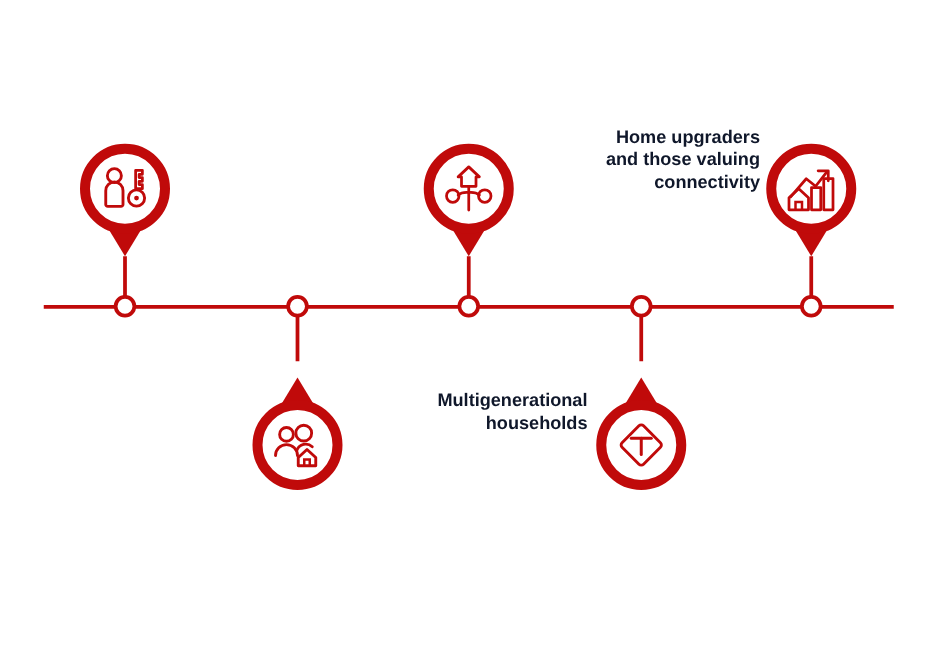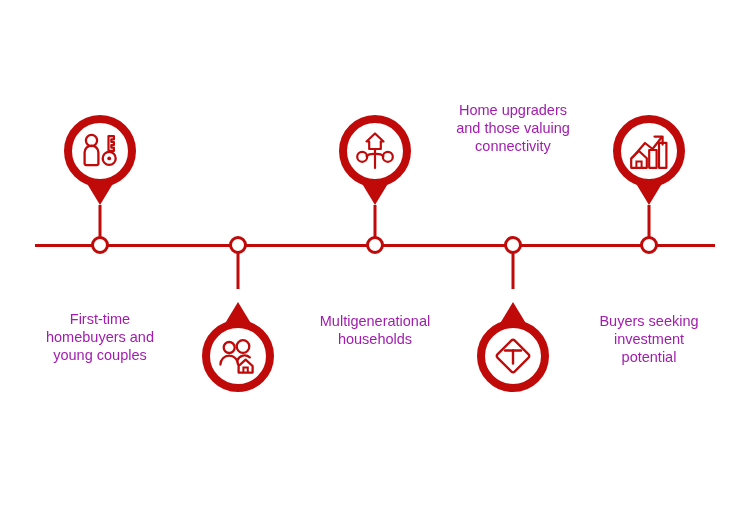--- a/index.html
+++ b/index.html
@@ -93,25 +93,25 @@
     top: 50%;
     transform: translate(-50%, -50%);
     width: 42px;
     height: 42px;
     z-index: 5;
   }
 
   
   .label {
     position: absolute;
-    color: #a21caf;
-    font-weight: normal;
+    color: #0f172a;
+    font-weight: bold;
     font-size: 14.5px;
     line-height: 1.25;
-    text-align: center;
+    text-align: right;
     transform: translateX(-50%);
     white-space: pre-line;
   }
 </style>
 </head>
 <body>
 
 <div id="canvas">
 
   <div class="timeline-line"></div>
@@ -125,23 +125,20 @@
       <svg class="pin-icon" viewBox="0 0 42 42">
         <circle cx="12.5" cy="10.5" r="5.6" fill="none" stroke="#c00a0a" stroke-width="2.3"></circle>
         <path d="M5.6 33.5 V22.5 a6.9 6.9 0 0 1 13.8 0 V33.5 a1.6 1.6 0 0 1 -1.6 1.6 H7.2 a1.6 1.6 0 0 1 -1.6 -1.6 Z" fill="none" stroke="#c00a0a" stroke-width="2.3" stroke-linejoin="round"></path>
         <path d="M29.5 6.2 h5.4 v3.2 h-2.6 v2.6 h2.6 v3.0 h-2.6 v2.6 h2.6 v3.3 h-5.4 Z" fill="none" stroke="#c00a0a" stroke-width="2.2" stroke-linejoin="round"></path>
         <circle cx="30.2" cy="28.4" r="6.5" fill="none" stroke="#c00a0a" stroke-width="2.3"></circle>
         <circle cx="30.2" cy="28.4" r="1.9" fill="#c00a0a"></circle>
       </svg>
     </div>
   </div>
 
-  <div class="label" style="left:100px; top:310px; width:175px;">First-time
-homebuyers and
-young couples</div>
 
   <div class="stem" style="left:238px; top:245px; height:44px;"></div>
   <div class="node" style="left:238px;"></div>
 
   <div class="pin pin-up" style="left:238px; top:282px;">
     <div class="pin-tail"></div>
     <div class="pin-circle">
       <svg class="pin-icon" viewBox="0 0 42 42">
         <circle cx="12.2" cy="12.5" r="5.5" fill="none" stroke="#c00a0a" stroke-width="2.3"></circle>
         <circle cx="26.0" cy="11.5" r="6.3" fill="none" stroke="#c00a0a" stroke-width="2.3"></circle>
@@ -202,17 +199,14 @@
         <path d="M4.5 27.5 L17.0 13.0 L24.5 19.0 L33.5 7.5" fill="none" stroke="#c00a0a" stroke-width="2.2" stroke-linecap="round" stroke-linejoin="round"></path>
         <path d="M26.5 6.6 H34.6 V14.6" fill="none" stroke="#c00a0a" stroke-width="2.2" stroke-linecap="round" stroke-linejoin="round"></path>
         <path d="M3.2 28.2 L11.0 21.0 L18.8 28.2 V37.8 H3.2 Z" fill="none" stroke="#c00a0a" stroke-width="2.2" stroke-linejoin="round"></path>
         <path d="M8.4 37.8 V31.6 h5.2 v6.2" fill="none" stroke="#c00a0a" stroke-width="2.0"></path>
         <rect x="21.2" y="20.0" width="7.4" height="17.8" fill="none" stroke="#c00a0a" stroke-width="2.2" stroke-linejoin="round"></rect>
         <rect x="31.0" y="12.8" width="7.4" height="25.0" fill="none" stroke="#c00a0a" stroke-width="2.2" stroke-linejoin="round"></rect>
       </svg>
     </div>
   </div>
 
-  <div class="label" style="left:649px; top:312px; width:180px;">Buyers seeking
-investment
-potential</div>
 
 </div>
 
 </body></html>

